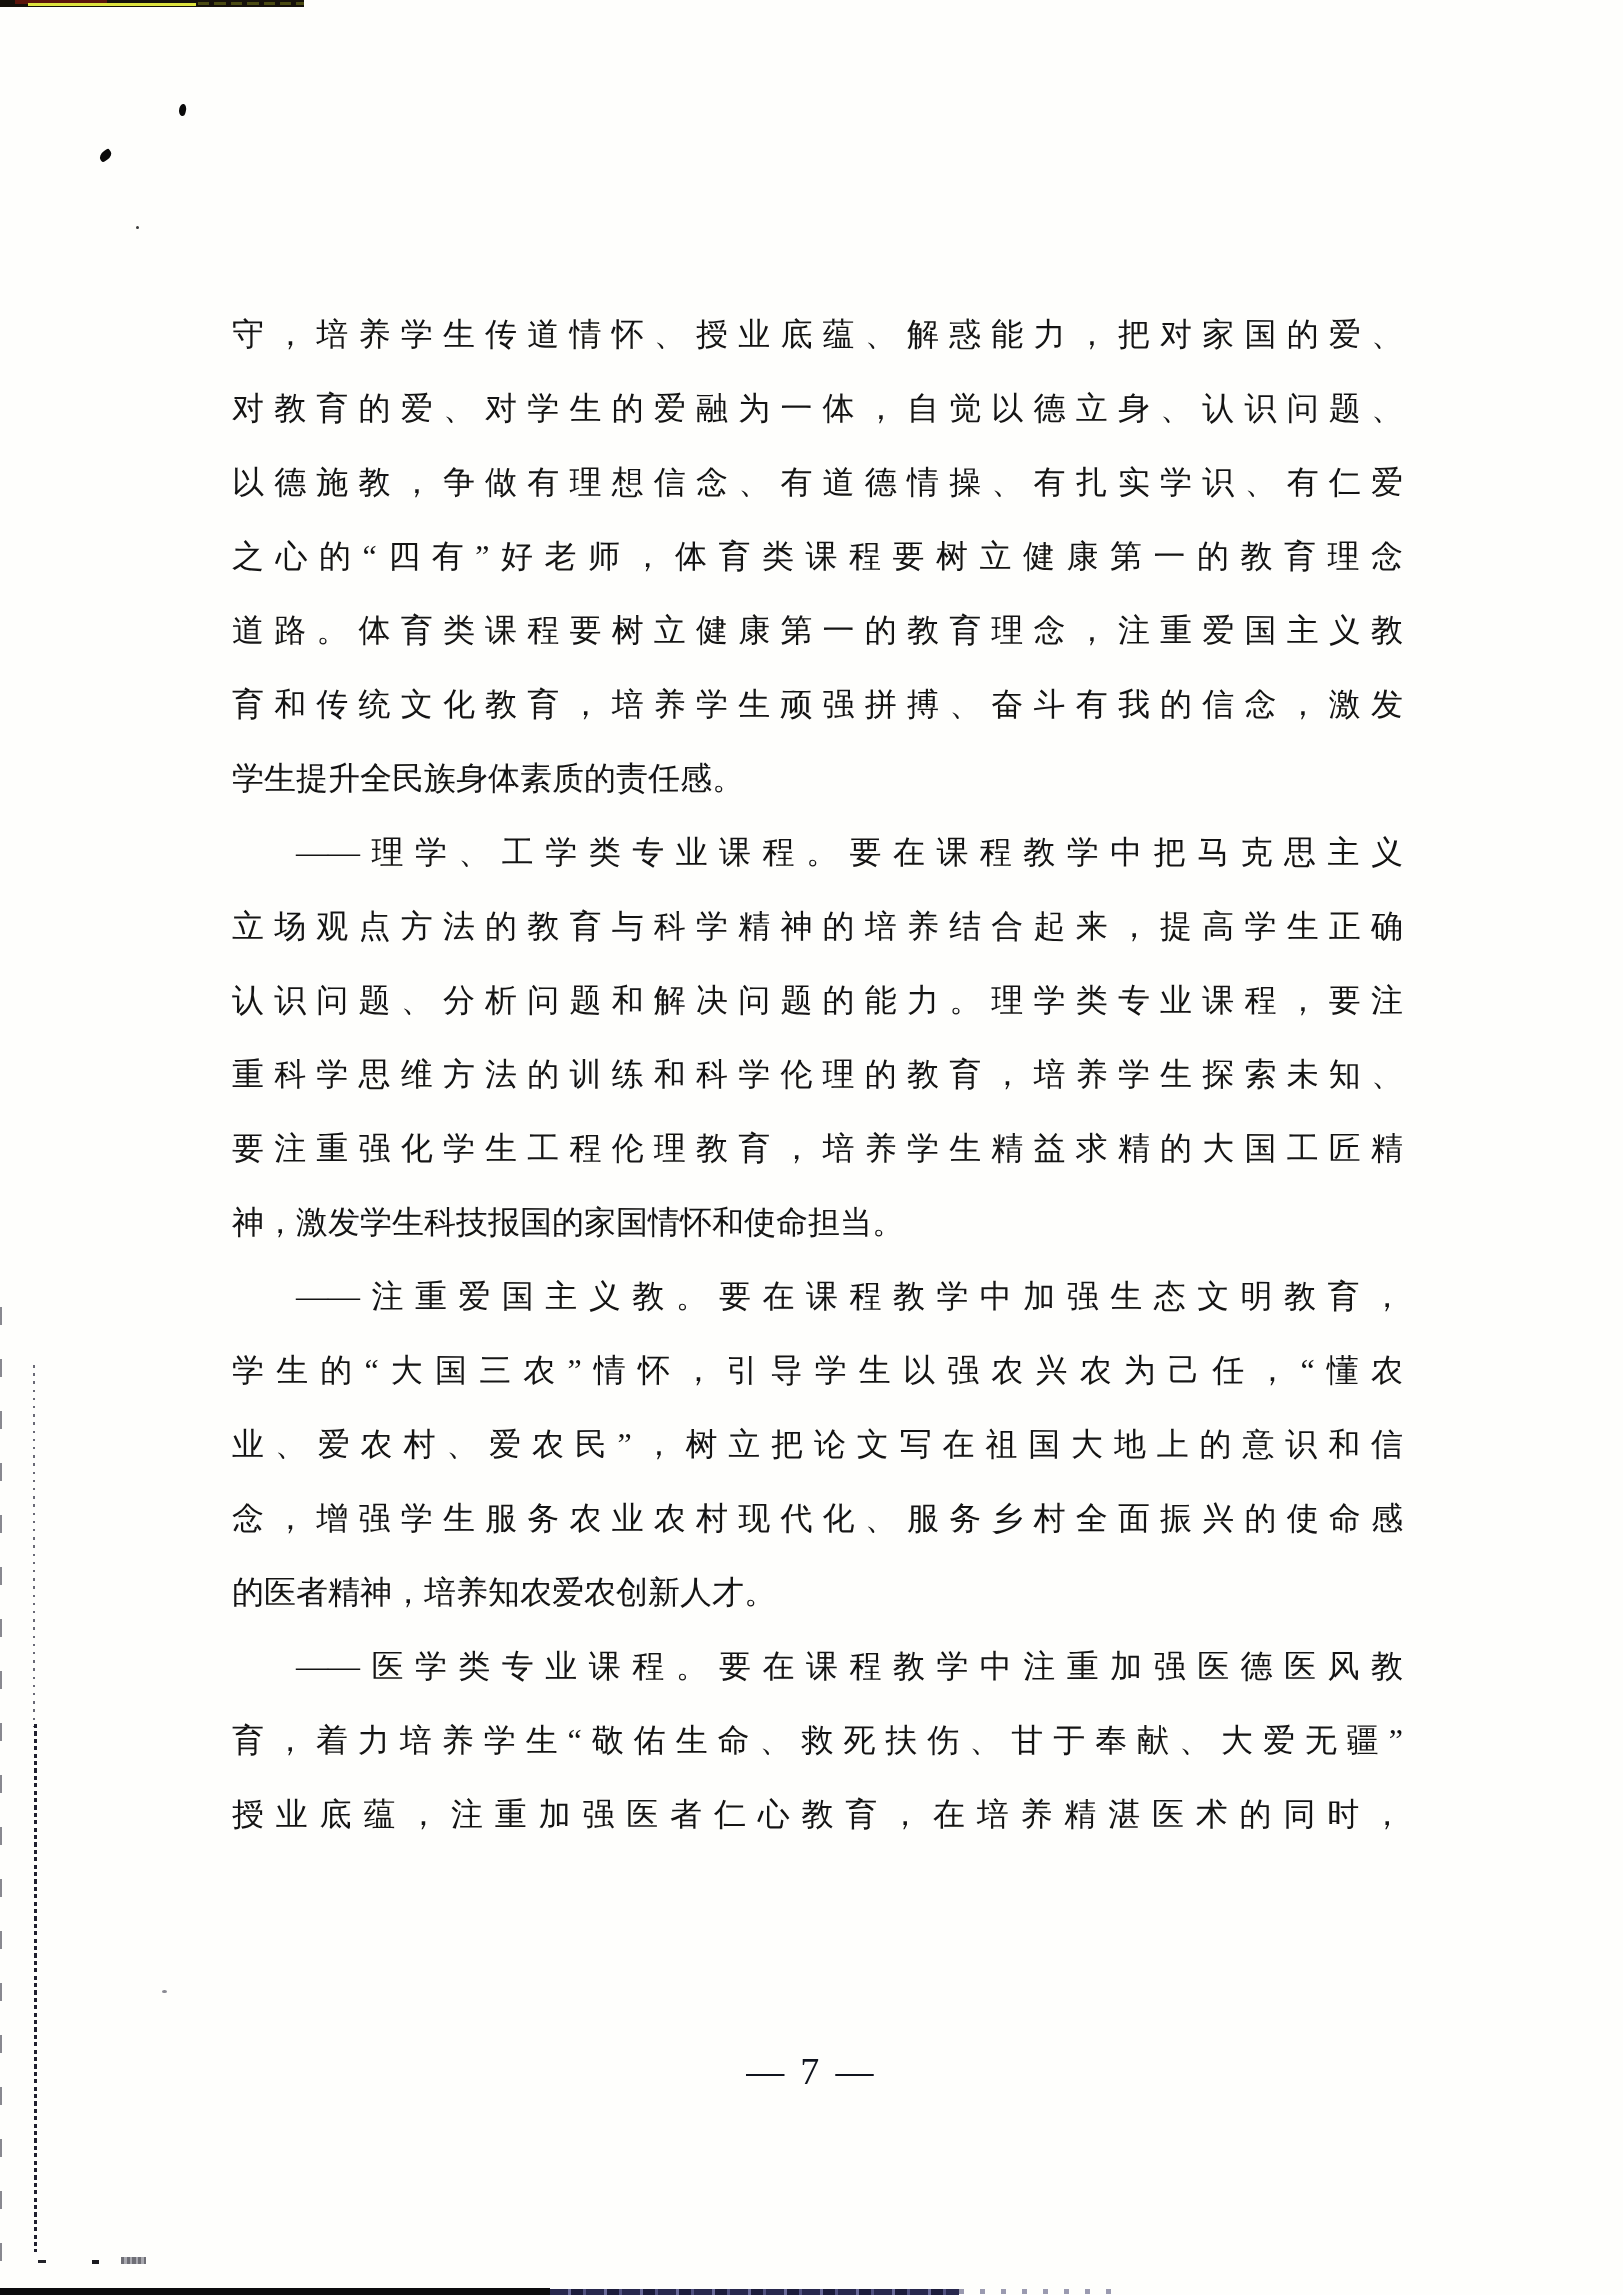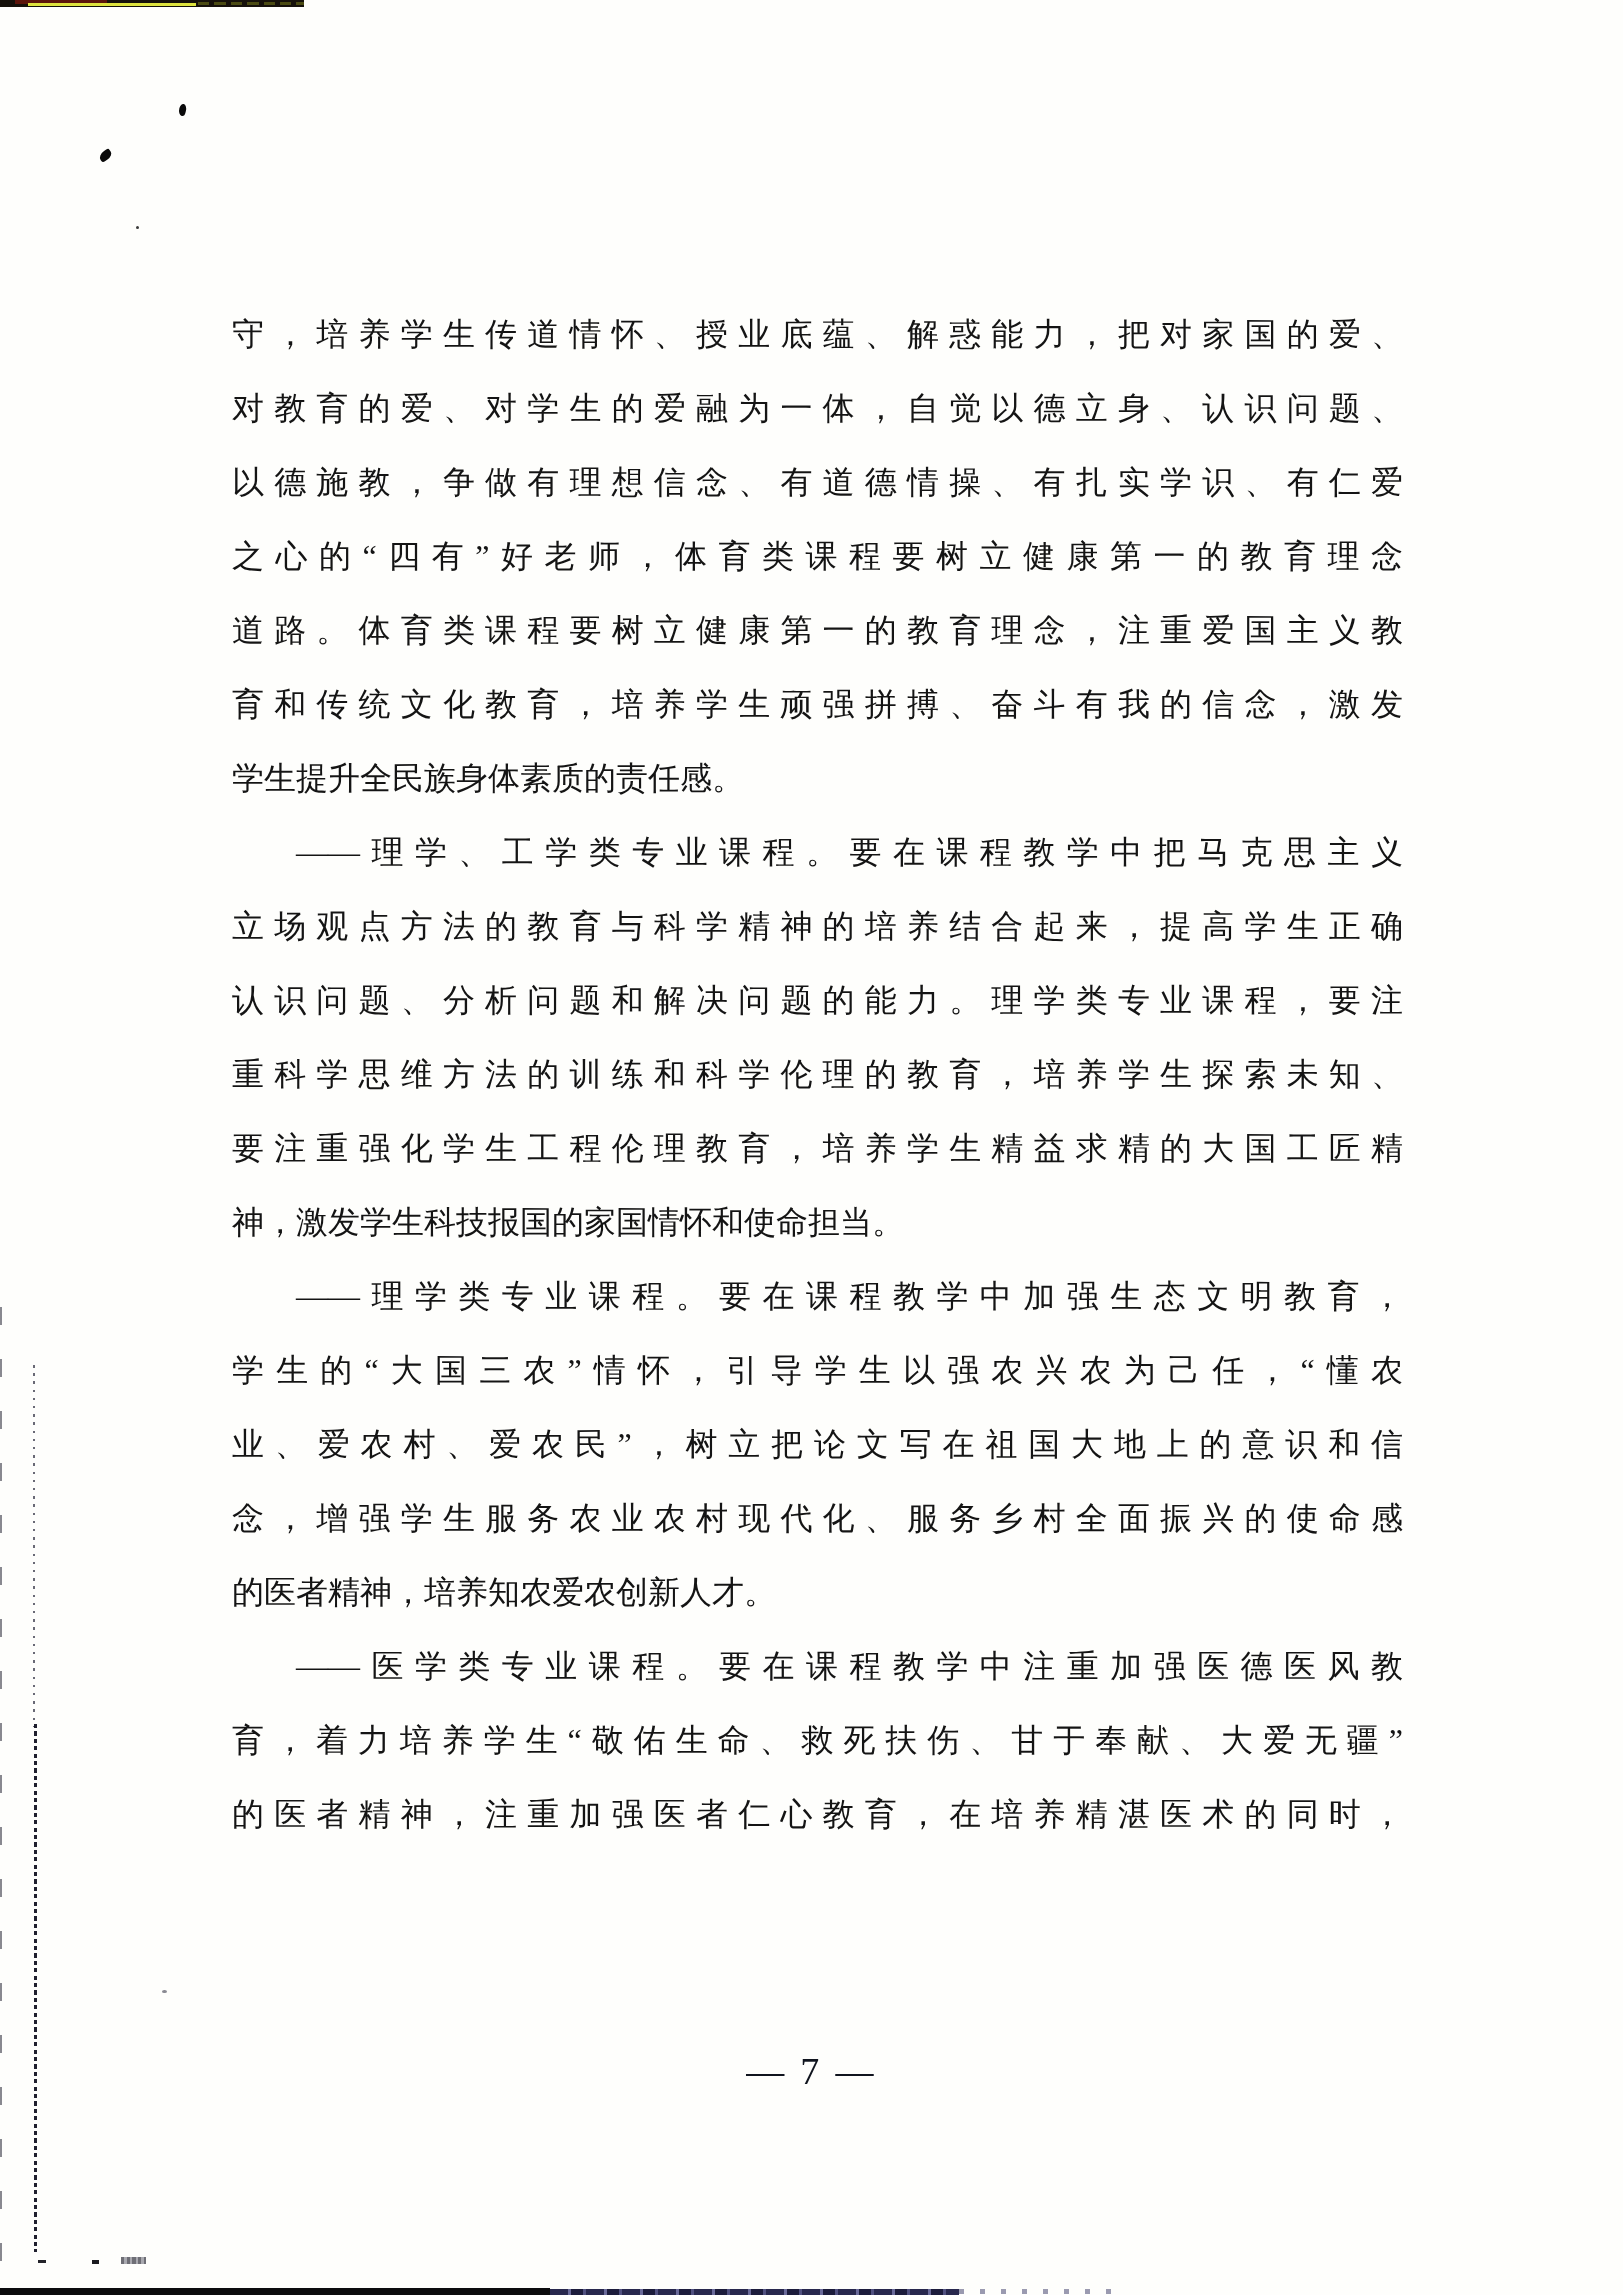--- a/index.html
+++ b/index.html
@@ -123,31 +123,31 @@
     <div>
       <div class="line indent">——理学、工学类专业课程。要在课程教学中把马克思主义</div>
       <div class="line">立场观点方法的教育与科学精神的培养结合起来，提高学生正确</div>
       <div class="line">认识问题、分析问题和解决问题的能力。理学类专业课程，要注</div>
       <div class="line">重科学思维方法的训练和科学伦理的教育，培养学生探索未知、</div>
       <div class="line">要注重强化学生工程伦理教育，培养学生精益求精的大国工匠精</div>
       <div class="line short">神，激发学生科技报国的家国情怀和使命担当。</div>
     </div>
 
     <div>
-      <div class="line indent">——理学类专业课程。要在课程教学中加强生态文明教育，</div>
+      <div class="line indent">——注重爱国主义教。要在课程教学中加强生态文明教育，</div>
       <div class="line">学生的“大国三农”情怀，引导学生以强农兴农为己任，“懂农</div>
       <div class="line">业、爱农村、爱农民”，树立把论文写在祖国大地上的意识和信</div>
       <div class="line">念，增强学生服务农业农村现代化、服务乡村全面振兴的使命感</div>
       <div class="line short">的医者精神，培养知农爱农创新人才。</div>
     </div>
 
     <div>
       <div class="line indent">——医学类专业课程。要在课程教学中注重加强医德医风教</div>
       <div class="line">育，着力培养学生“敬佑生命、救死扶伤、甘于奉献、大爱无疆”</div>
-      <div class="line">的医者精神，注重加强医者仁心教育，在培养精湛医术的同时，</div>
+      <div class="line">授业底蕴，注重加强医者仁心教育，在培养精湛医术的同时，</div>
     </div>
 
   </div>
 
   <div class="page-number">— 7 —</div>
 
 </div>
 
 
 </body></html>

